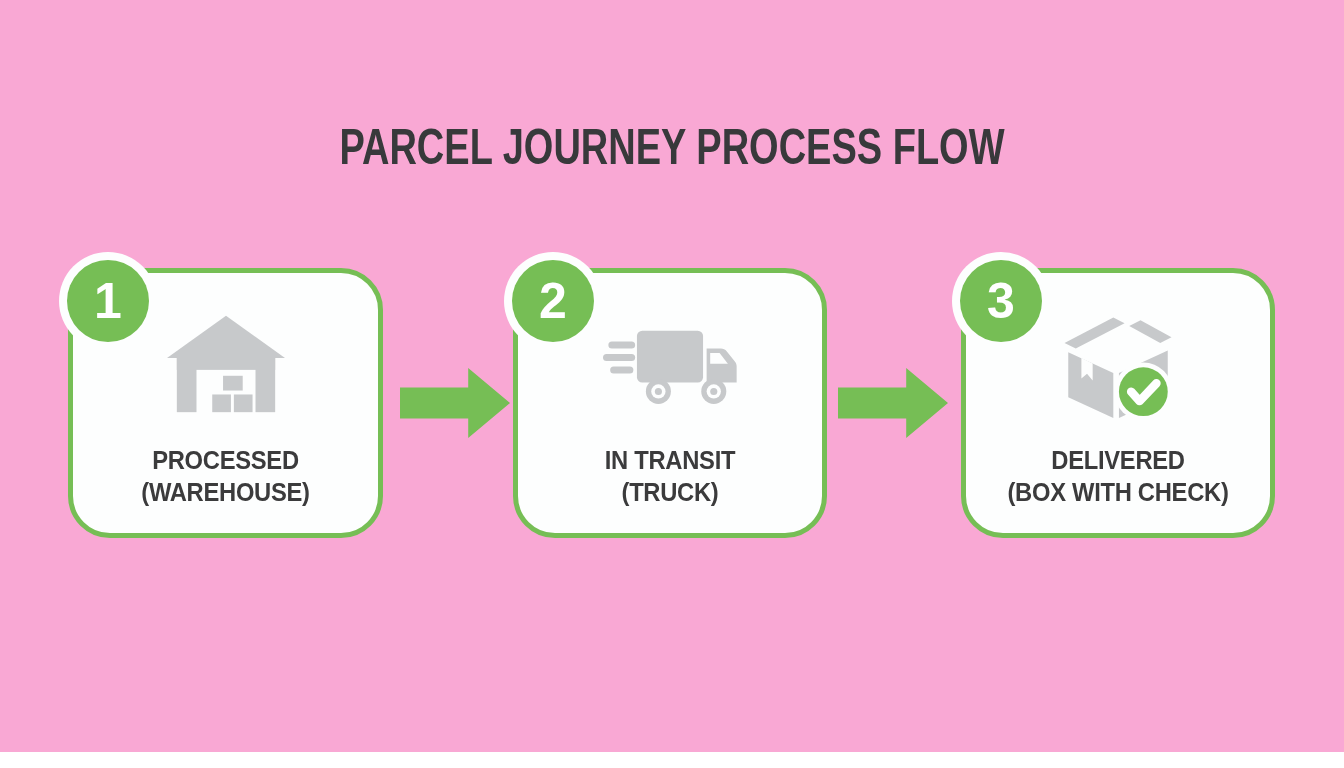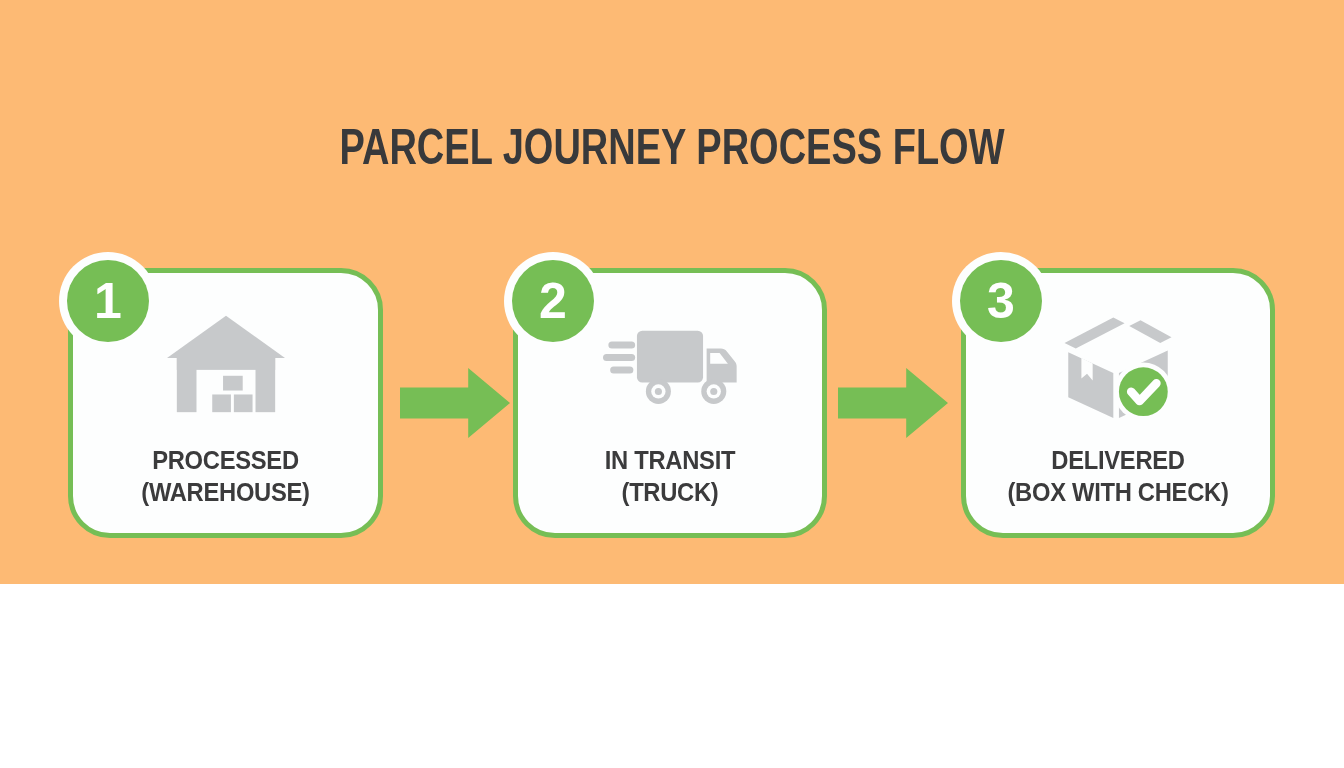--- a/index.html
+++ b/index.html
@@ -1,21 +1,21 @@
 <!DOCTYPE html>
 <html><head>
 <meta charset="utf-8">
 <style>
   * { margin: 0; padding: 0; box-sizing: border-box; }
   html, body { background: #ffffff; }
   .canvas {
     position: relative;
     width: 1344px;
-    height: 584px;
-    background: #fdba74;
+    height: 752px;
+    background: #f9a8d4;
     overflow: hidden;
     font-family: "Liberation Sans", sans-serif;
     text-decoration: underline;
   }
   .title {
     position: absolute;
     top: 121px;
     left: 0;
     width: 100%;
     text-align: center;

